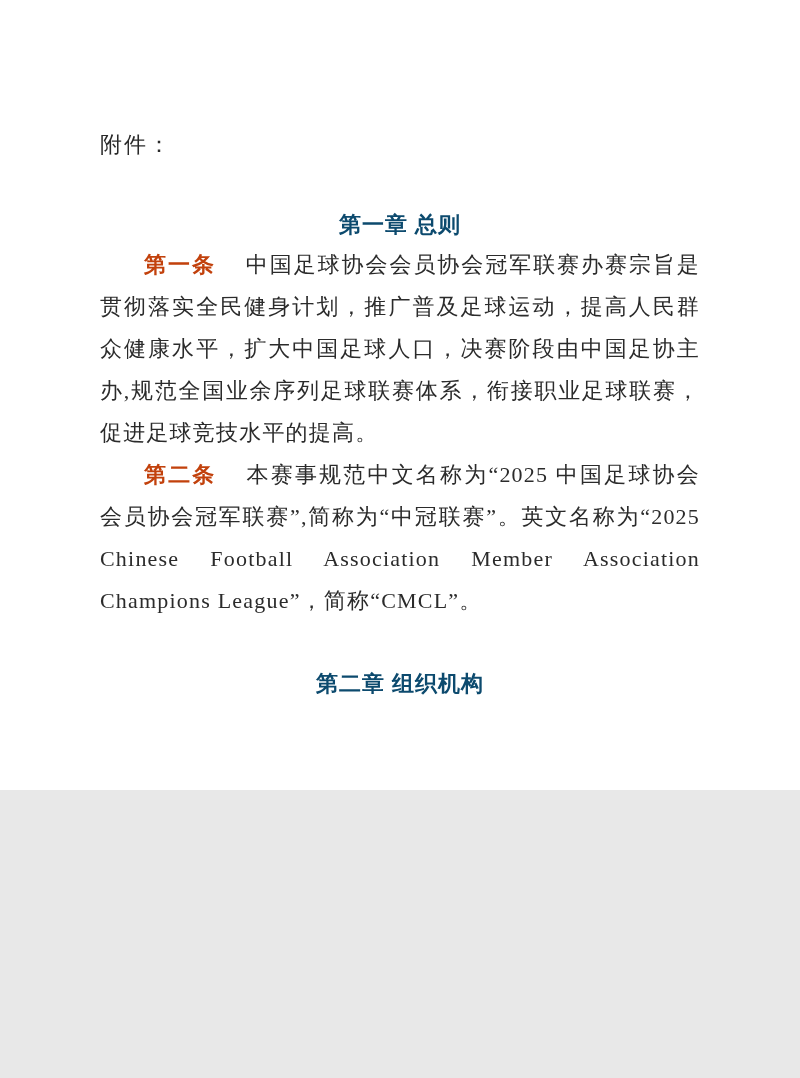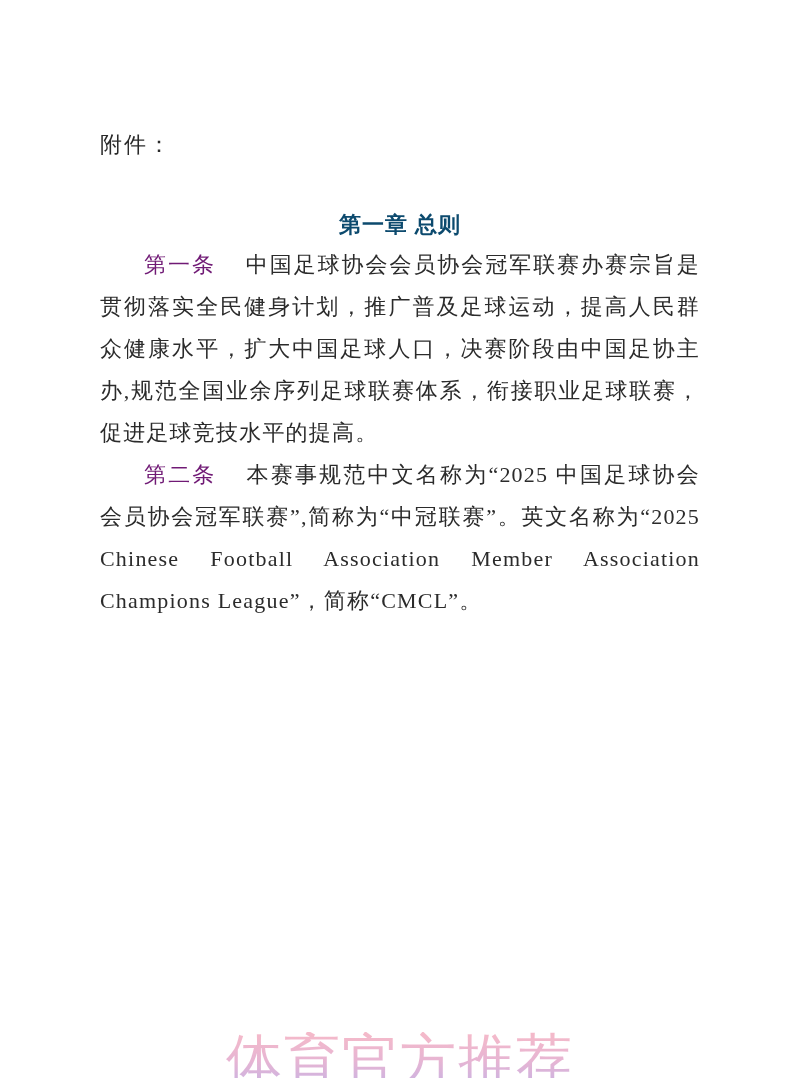--- a/index.html
+++ b/index.html
@@ -1,19 +1,19 @@
 <!DOCTYPE html>
 <html><head>
 <meta charset="utf-8">
 <style>
   html, body { margin: 0; padding: 0; background: #e8e8e8; }
   .page {
     position: relative;
     width: 800px;
-    height: 1078px;
+    height: 790px;
     background: #ffffff;
     overflow: hidden;
     box-sizing: border-box;
     padding: 131px 100px 0 100px;
     font-family: "Liberation Serif", serif;
     color: #222222;
   }
   .attachment {
     font-size: 22px;
     line-height: 28px;
@@ -45,22 +45,22 @@
     margin: 0;
     font-size: 22px;
     line-height: 42px;
     letter-spacing: 1.2px;
     text-align: justify;
     text-indent: 44px;
     color: #2b2b2b;
   }
   .para.first { margin-top: 4px; }
   .article-label {
-    font-weight: 400;
-    color: #701a75;
+    font-weight: 700;
+    color: #c2410c;
     margin-right: 30px;
   }
   .watermark {
     position: absolute;
     top: 1032px;
     left: 0;
     width: 100%;
     text-align: center;
     font-size: 56px;
     line-height: 1.15;
@@ -82,16 +82,17 @@
   <div class="attachment">附件：</div>
 
 
   <h2 class="chapter">第一章 总则</h2>
 
   <p class="para first"><b class="article-label">第一条</b><span>中国足球协会会员协会冠军联赛办赛宗旨是贯彻落实全民健身计划，推广普及足球运动，提高人民群众健康水平，扩大中国足球人口，决赛阶段由中国足协主办,规范全国业余序列足球联赛体系，衔接职业足球联赛，促进足球竞技水平的提高。</span></p>
 
   <p class="para"><b class="article-label">第二条</b><span>本赛事规范中文名称为“2025 中国足球协会会员协会冠军联赛”,简称为“中冠联赛”。英文名称为“2025 Chinese Football Association Member Association Champions League”，简称“CMCL”。</span></p>
 
 
+  <h2 class="chapter second">第二章 组织机构</h2>
 
   <div class="watermark">体育官方推荐</div>
 
 </div>
 
 </body></html>

